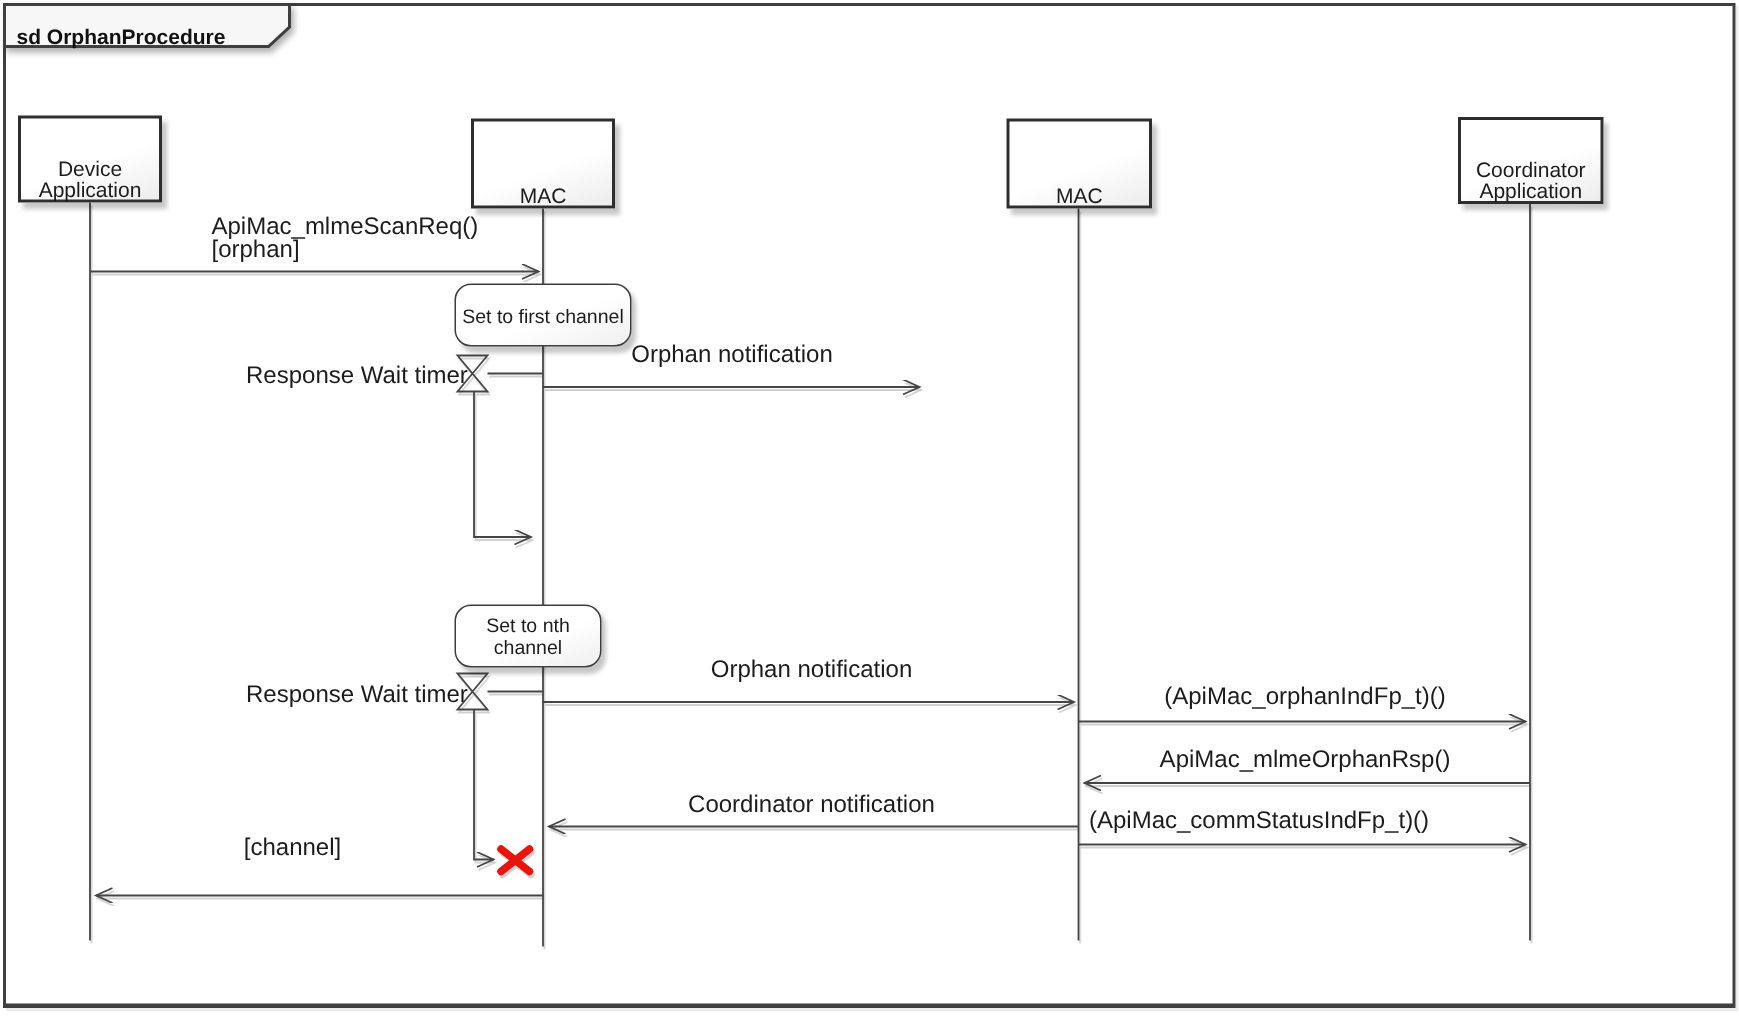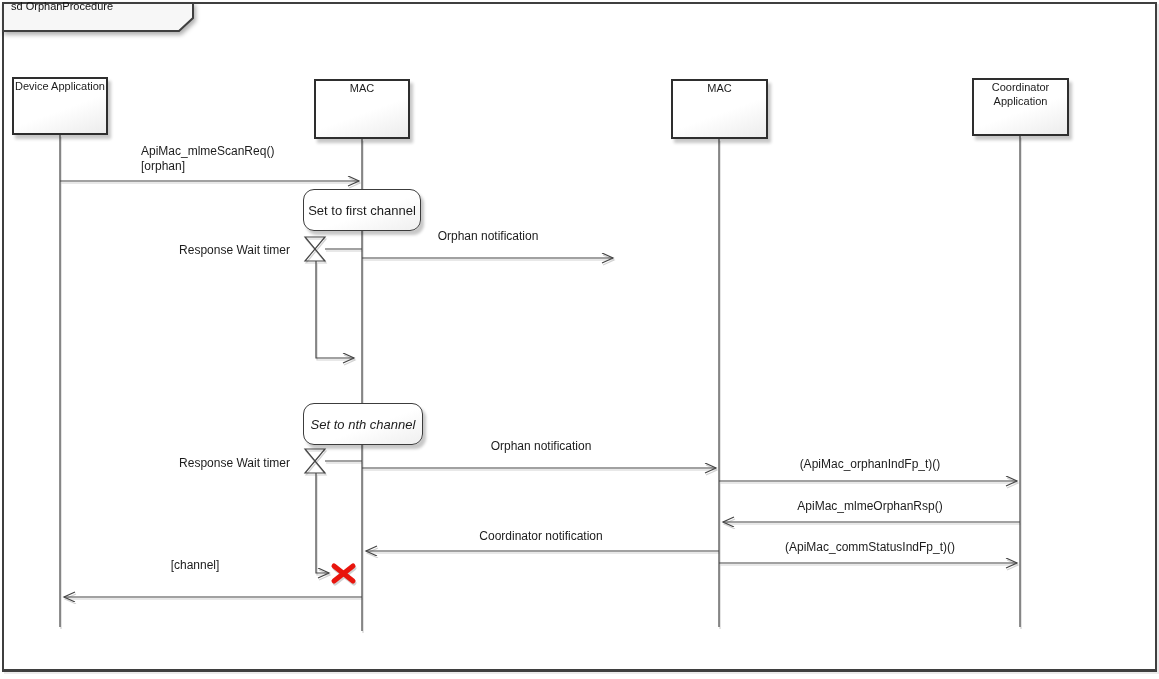--- a/index.html
+++ b/index.html
@@ -3,33 +3,33 @@
 <meta charset="utf-8">
 <style>
   html,body{margin:0;padding:0;background:#fff;}
   .canvas{position:relative;width:1159px;height:679px;background:#fff;overflow:hidden;
           font-family:"Liberation Sans",sans-serif;}
   .frame{position:absolute;left:2px;top:2px;width:1151px;height:665px;
          border:2px solid #3f3f3f;border-bottom-width:3px;background:transparent;
          box-shadow:2px 2px 0 rgba(0,0,0,0.08);}
   .tab-svg{position:absolute;left:0;top:0;width:220px;height:44px;
            filter:drop-shadow(2px 3px 2px rgba(0,0,0,0.3));}
-  .diagram-title{position:absolute;left:11px;top:0;font-size:11px;font-weight:normal;
+  .diagram-title{position:absolute;left:11px;top:16px;font-size:14px;font-weight:bold;
                  color:#111;white-space:nowrap;}
-  .actor-box{position:absolute;display:flex;align-items:flex-start;justify-content:center;
-             text-align:center;font-size:11px;line-height:14px;color:#1c1c1c;
+  .actor-box{position:absolute;display:flex;align-items:flex-end;justify-content:center;
+             text-align:center;font-size:14px;line-height:14px;color:#1c1c1c;
              background:linear-gradient(160deg,#ffffff 55%,#ececec);
              border:2px solid #2e2e2e;box-shadow:3px 4px 3px rgba(0,0,0,0.22);
              box-sizing:border-box;}
   .note-box{position:absolute;display:flex;align-items:center;justify-content:center;
             text-align:center;font-size:13px;color:#1c1c1c;
             background:linear-gradient(160deg,#ffffff 55%,#efefef);
             border:1.5px solid #3c3c3c;border-radius:11px;
             box-shadow:3px 4px 3px rgba(0,0,0,0.22);box-sizing:border-box;}
-  .lbl{position:absolute;font-size:12px;line-height:15px;color:#1c1c1c;white-space:nowrap;}
+  .lbl{position:absolute;font-size:16px;line-height:15px;color:#1c1c1c;white-space:nowrap;}
   .ta-c{text-align:center;}
   .ta-r{text-align:right;}
   .svg-layer{position:absolute;left:0;top:0;}
   .ink{filter:drop-shadow(1px 2px 0.5px rgba(0,0,0,0.18));}
   .stroke{stroke:var(--line,#454545);stroke-width:1.2;fill:none;}
   .cancel{stroke:var(--cancel-x,#e8150d);stroke-width:5;stroke-linecap:round;fill:none;}
 </style>
 </head>
 <body>
 
@@ -87,33 +87,33 @@
   <div class="actor-box" style="left:671px;top:79px;width:97px;height:60px;">
     <span>MAC</span>
   </div>
   <div class="actor-box" style="left:972px;top:78px;width:97px;height:58px;padding:0 20px;">
     <span>Coordinator Application</span>
   </div>
 
   <div class="note-box" style="left:303px;top:189px;width:118px;height:42px;">
     <span>Set to first channel</span>
   </div>
-  <div class="note-box" style="left:303px;top:403px;width:120px;height:42px;font-style:italic;">
+  <div class="note-box" style="left:303px;top:403px;width:98px;height:42px;">
     <span>Set to nth channel</span>
   </div>
 
   <div class="lbl" style="left:141px;top:144px;">
     <div>ApiMac_mlmeScanReq()</div>
     <div>[orphan]</div>
   </div>
   <div class="lbl ta-r" style="left:164px;top:243px;width:126px;">Response Wait timer</div>
   <div class="lbl ta-c" style="left:377px;top:229px;width:222px;">Orphan notification</div>
   <div class="lbl ta-r" style="left:164px;top:456px;width:126px;">Response Wait timer</div>
   <div class="lbl ta-c" style="left:430px;top:439px;width:222px;">Orphan notification</div>
   <div class="lbl ta-c" style="left:759px;top:457px;width:222px;">(ApiMac_orphanIndFp_t)()</div>
   <div class="lbl ta-c" style="left:759px;top:499px;width:222px;">ApiMac_mlmeOrphanRsp()</div>
   <div class="lbl ta-c" style="left:430px;top:529px;width:222px;">Coordinator notification</div>
-  <div class="lbl ta-c" style="left:759px;top:540px;width:222px;">(ApiMac_commStatusIndFp_t)()</div>
+  <div class="lbl ta-c" style="left:726px;top:540px;width:222px;">(ApiMac_commStatusIndFp_t)()</div>
   <div class="lbl ta-c" style="left:84px;top:558px;width:222px;">
     <div>[channel]</div>
   </div>
 
 </div>
 
 </body></html>

